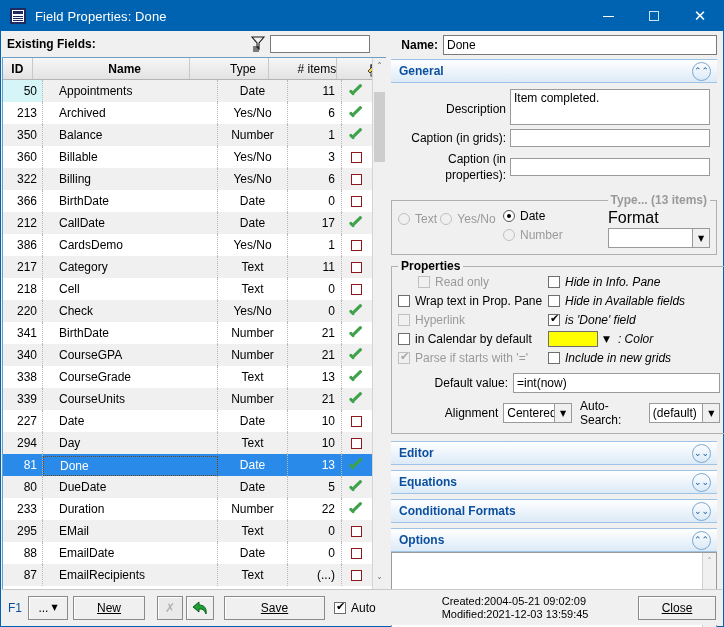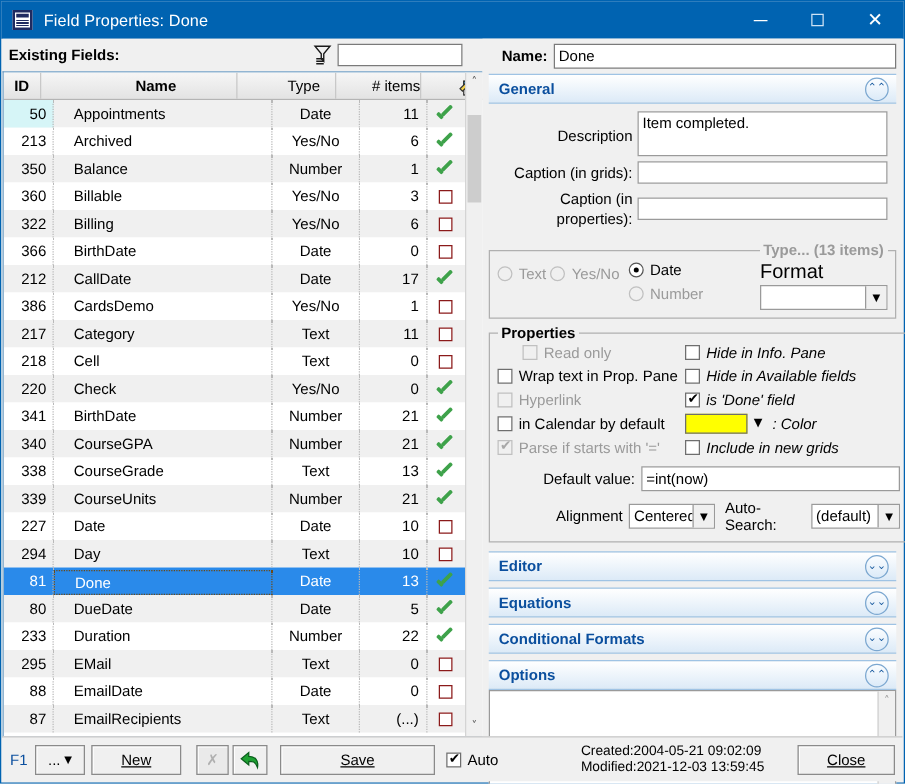--- a/index.html
+++ b/index.html
@@ -595,21 +595,21 @@
       <u>New</u>
     </div>
     <div class="btn dis" style="width:26px;margin-left:12px;">
       <span>✗</span>
     </div>
     <div class="btn" style="width:28px;margin-left:3px;">
       <svg width="18" height="16" viewBox="0 0 18 16">
         <path d="M8 2 L8 5 C13 5 16 8 15 14 C13 9 11 9 8 9 L8 12 L2 7 Z" fill="#1ea132" stroke="#0b5e1d" stroke-width="1"></path>
       </svg>
     </div>
-    <div class="btn" style="width:124px;margin-left:10px;">
+    <div class="btn" style="width:101px;margin-left:10px;">
       <u>Save</u>
     </div>
     <div class="cb on" style="margin-left:9px;">
       <span class="b"></span>
       <span>Auto</span>
     </div>
     <div style="margin-left:66px;">
       <div class="stamp">Created:2004-05-21 09:02:09</div>
       <div class="stamp">Modified:2021-12-03 13:59:45</div>
     </div>

